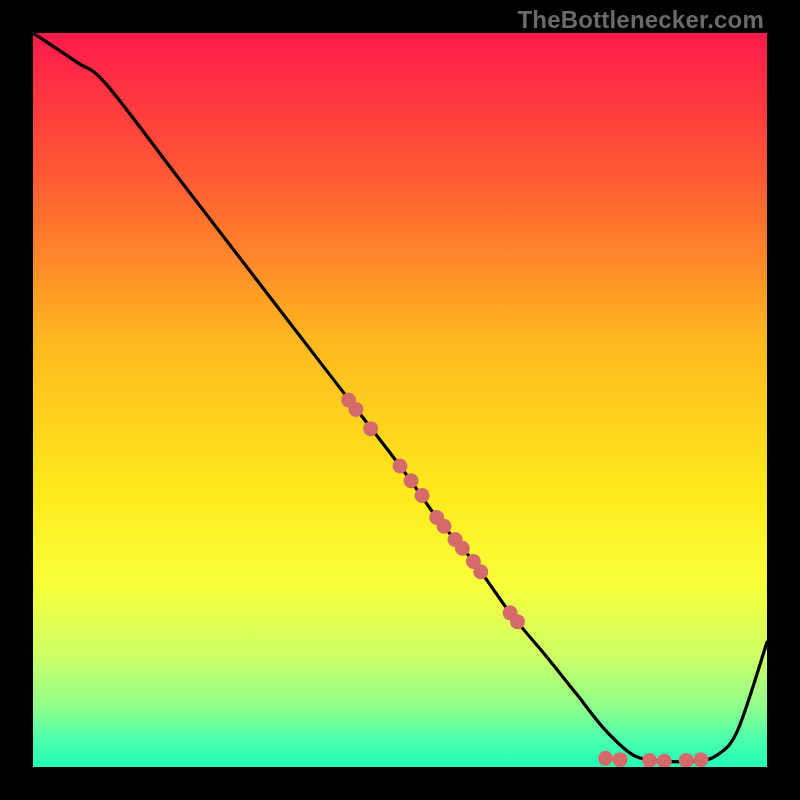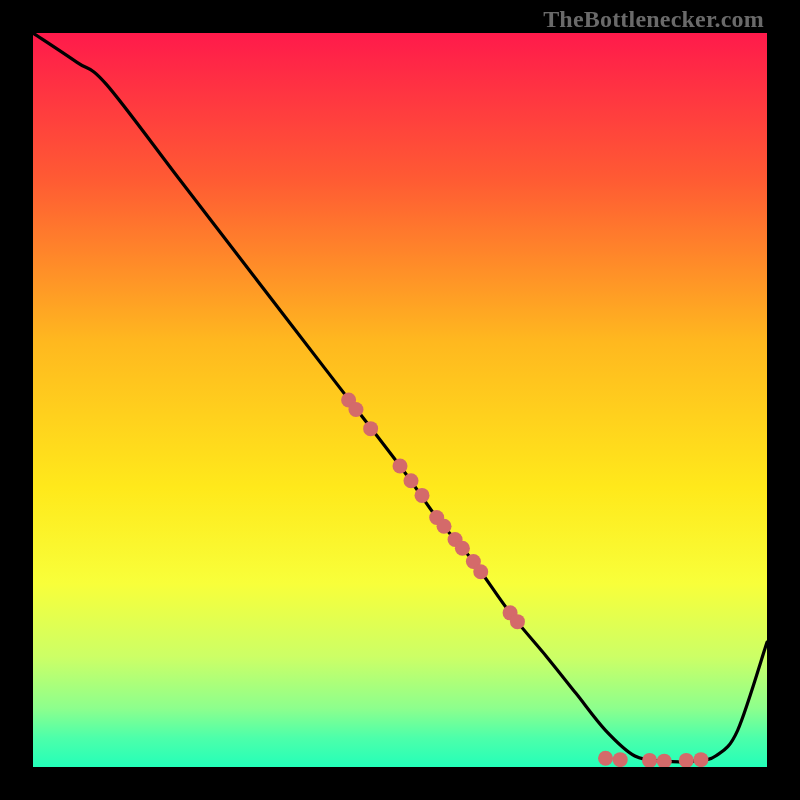--- a/index.html
+++ b/index.html
@@ -25,21 +25,21 @@
     overflow: hidden;
   }
   .gradient {
     position: absolute;
     inset: 0;
   }
   .watermark {
     position: absolute;
     top: 6px;
     right: 36px;
-    font-family: Liberation Serif, serif;
+    font-family: Liberation Sans, sans-serif;
     font-size: 24px;
     font-weight: bold;
     color: #6a6a6a;
     letter-spacing: 0.2px;
     user-select: none;
   }
   svg.curve {
     position: absolute;
     inset: 0;
   }

